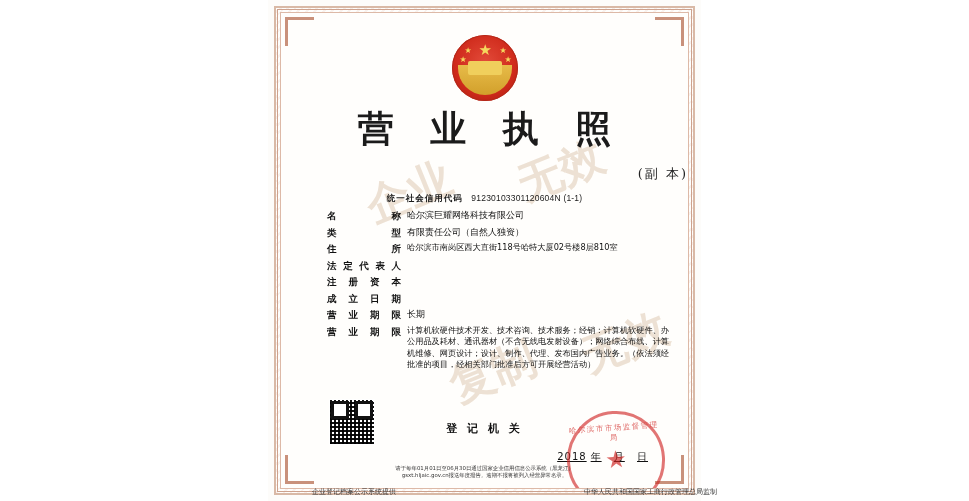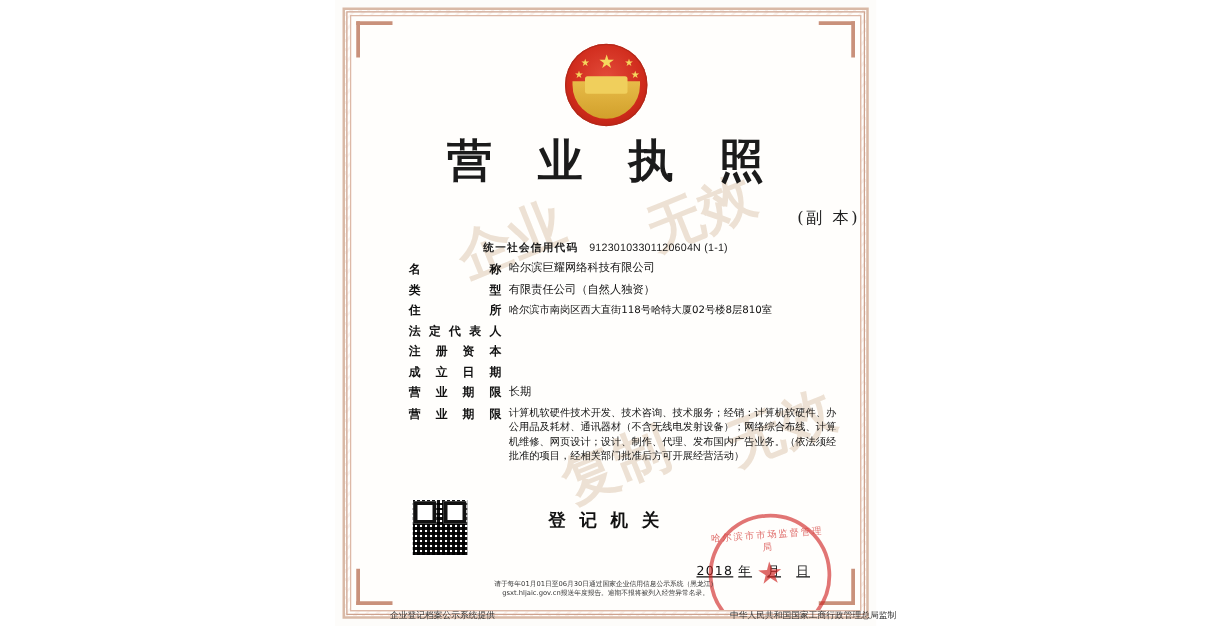--- a/index.html
+++ b/index.html
@@ -223,23 +223,23 @@
     border: 3px solid #111;
     background: #fff;
   }
   .qr::before { left: 1px; top: 1px; }
   .qr::after  { right: 1px; top: 1px; }
 
   
   .registry {
     position: absolute;
     left: 0; right: 0;
-    top: 395px;
+    top: 408px;
     text-align: center;
-    font-size: 14px;
+    font-size: 11px;
     letter-spacing: 3px;
     font-weight: bold;
     color: #111;
     font-family: "DejaVu Sans", sans-serif;
   }
 
   
   .date-line {
     position: absolute;
     right: 38px;

